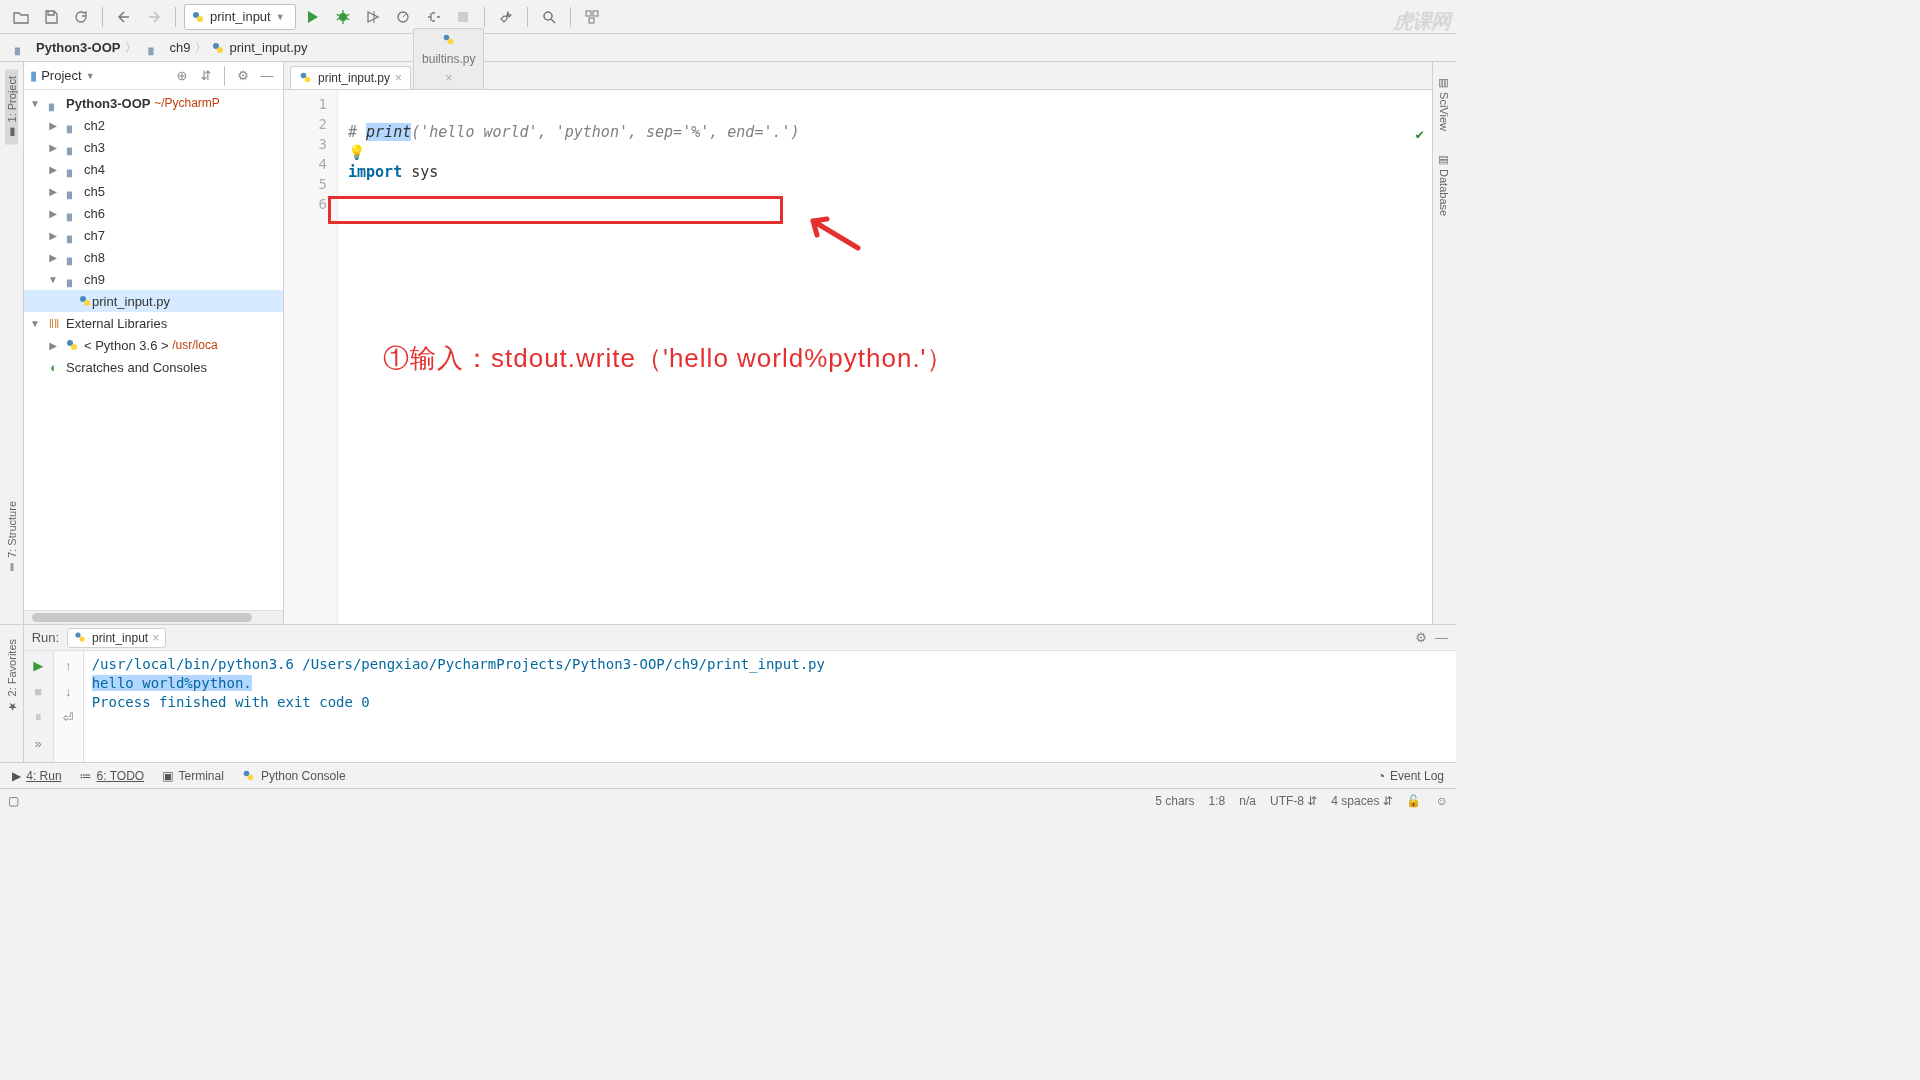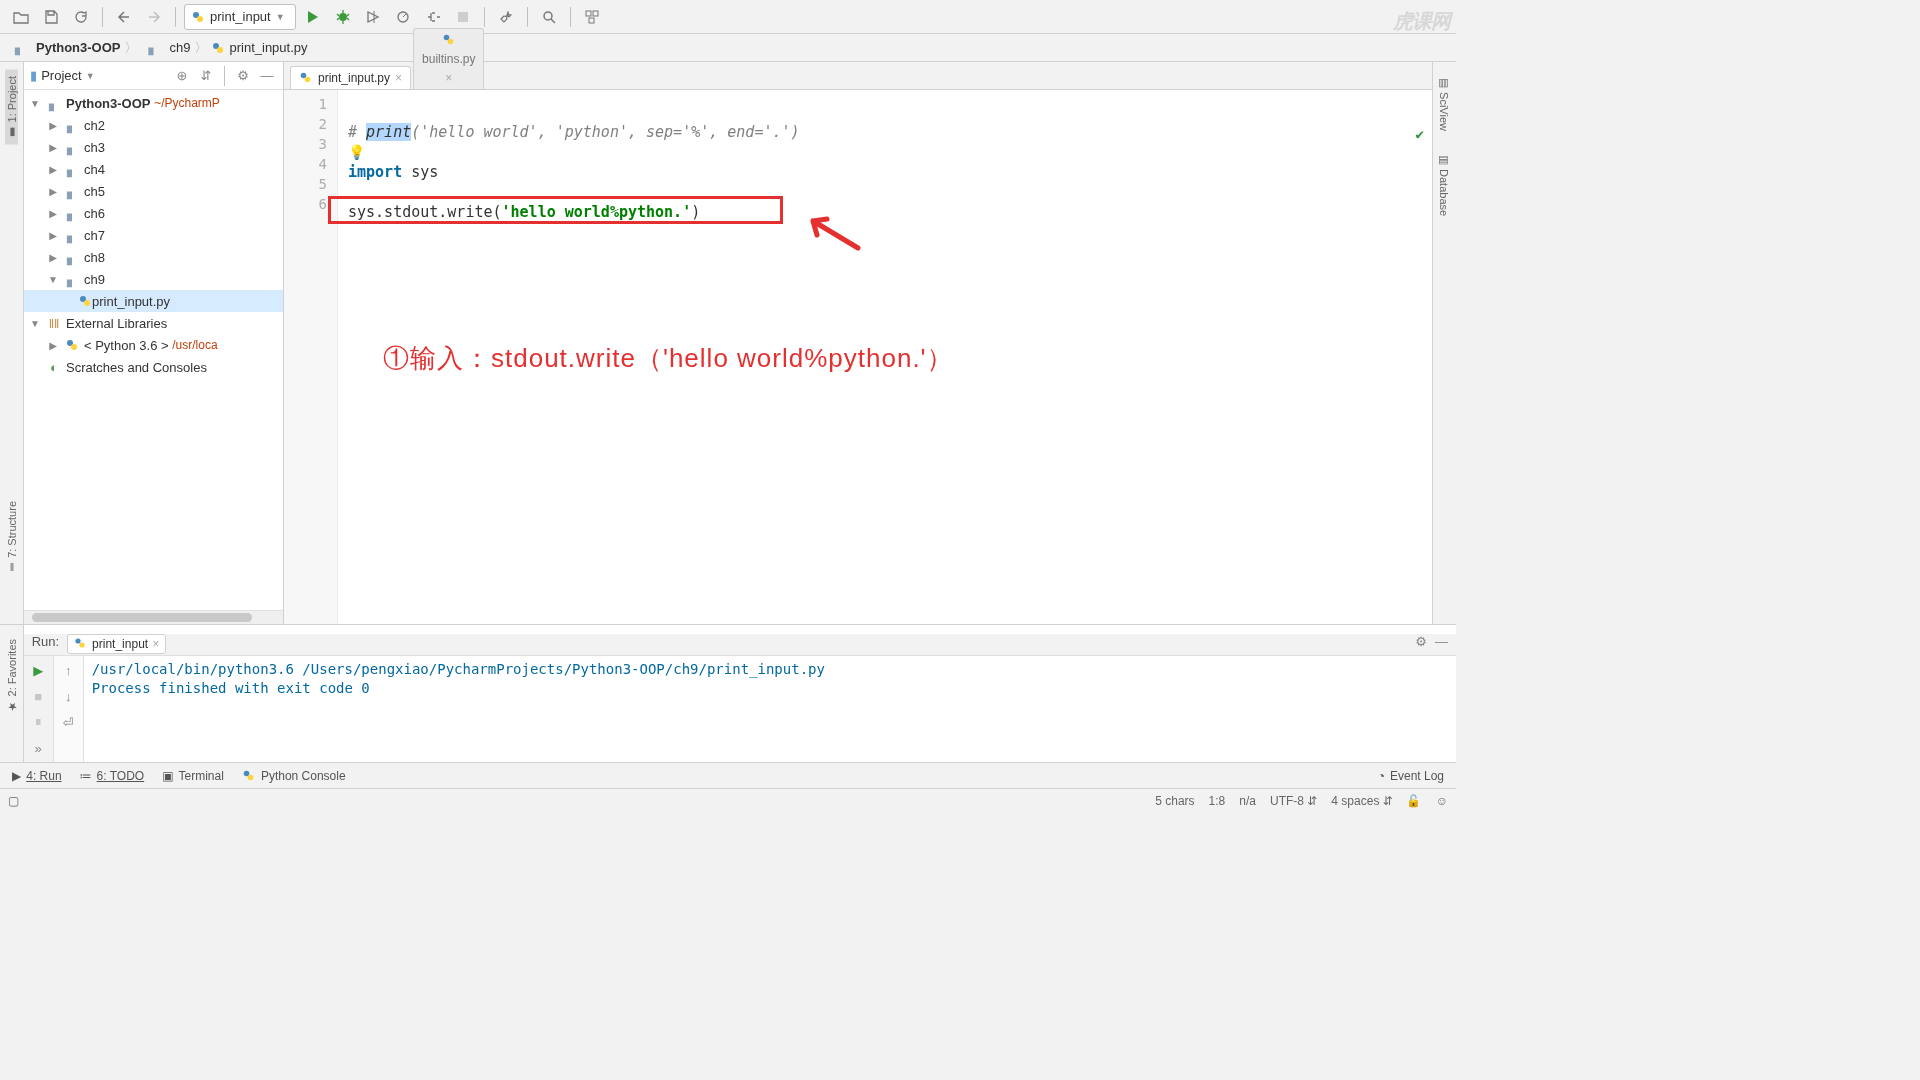--- a/index.html
+++ b/index.html
@@ -61,21 +61,21 @@
 .cm-str { color:#008000; font-weight:bold; }
 .bulb { position:absolute; left:10px; top:24px; color:#e7c100; font-size:14px; }
 .red-box { position:absolute; left:-10px; top:78px; width:455px; height:28px; border:3px solid #e53030; pointer-events:none; }
 .red-arrow { position:absolute; left:465px; top:95px; width:60px; height:40px; }
 .anno { position:absolute; left:45px; top:220px; color:#e53030; font-family:"Noto Sans CJK",Arial,monospace; font-size:26px; line-height:40px; letter-spacing:1px; }
 .check-mark { position:absolute; top:6px; right:8px; color:#2b8f2b; font-size:14px; }
 
 
 .run-panel { height:138px; border-top:1px solid #d0d0d0; display:flex; background:#fff; }
 .run-wrap { display:flex; flex-direction:column; width:100%; }
-.run-tabs { height:26px; background:#f2f2f2; border-bottom:1px solid #e0e0e0; display:flex; align-items:flex-start; padding:0 8px; gap:8px;margin-top:9px; }
+.run-tabs { height:26px; background:#f2f2f2; border-bottom:1px solid #e0e0e0; display:flex; align-items:center; padding:0 8px; gap:8px; }
 .run-title { font-size:13px; color:#555; }
 .run-tab-chip { display:flex; align-items:center; gap:4px; background:#fff; border:1px solid #d0d0d0; padding:2px 6px; border-radius:3px; font-size:12px; }
 .run-right { margin-left:auto; display:flex; gap:8px; color:#888; }
 .run-body { flex:1; display:flex; }
 .run-ctrl { width:30px; background:#f2f2f2; border-right:1px solid #e0e0e0; display:flex; flex-direction:column; align-items:center; padding:4px 0; gap:6px; }
 .rc-btn { width:20px; height:20px; color:#888; cursor:pointer; display:flex; align-items:center; justify-content:center; font-size:13px; }
 .run-ctrl2 { width:30px; background:#fafafa; border-right:1px solid #e0e0e0; display:flex; flex-direction:column; align-items:center; padding:4px 0; gap:6px; }
 .console { flex:1; font-family:Menlo,Consolas,monospace; font-size:14px; padding:4px 8px; line-height:19px; color:#0369a1; }
 .console .hl { background:#b3d7ff; }
 
@@ -341,21 +341,20 @@
           <div>3</div>
           <div>4</div>
           <div>5</div>
           <div>6</div>
       </div>
       <div class="code">
         <div class="cl"><span class="cm-comment"># </span><span class="cm-sel">print</span><span class="cm-comment">('hello world', 'python', sep='%', end='.')</span></div>
         <div class="cl"></div>
         <div class="cl"><span class="cm-kw">import</span><span> sys</span></div>
         <div class="cl"></div>
-        <div class="cl"><span>sys.stdout.write(</span><span class="cm-str">'hello world%python.'</span><span>)</span></div>
         <div class="cl"></div>
         <span class="bulb">💡</span>
         <div class="red-box"></div>
         <svg class="red-arrow">
             <path d="M55 35 L10 8 M10 8 l14 -2 M10 8 l4 14" stroke="#e53030" stroke-width="5" fill="none" stroke-linecap="round"></path>
           </svg>
         <div class="anno">
           <div>①输入：stdout.write（'hello world%python.'）</div>
         </div>
         <span class="check-mark">✔</span>
@@ -400,20 +399,21 @@
           </span>
         <span class="rc-btn">»</span>
       </div>
       <div class="run-ctrl2">
         <span class="rc-btn">↑</span>
         <span class="rc-btn">↓</span>
         <span class="rc-btn">⏎</span>
       </div>
       <div class="console">
         <div>/usr/local/bin/python3.6 /Users/pengxiao/PycharmProjects/Python3-OOP/ch9/print_input.py</div>
+        <div><span class="hl">hello world%python.</span></div>
         <div>Process finished with exit code 0</div>
       </div>
     </div>
   </div>
 </div>
 
 <div class="btm">
   <span class="btm-item">▶ <span class="uline">4: Run</span></span>
   <span class="btm-item">≔ <span class="uline">6: TODO</span></span>
   <span class="btm-item">▣ <span>Terminal</span></span>

